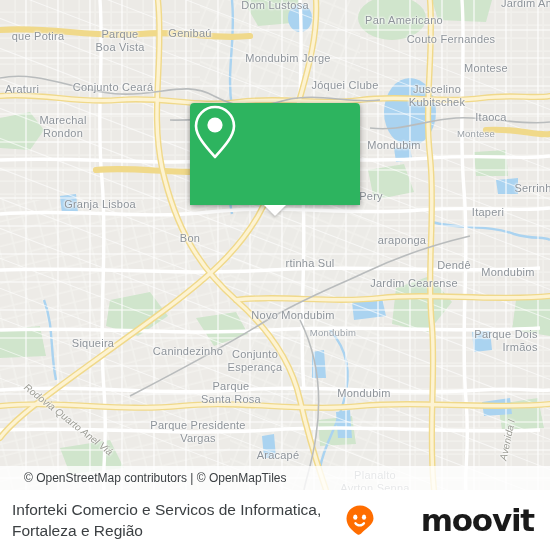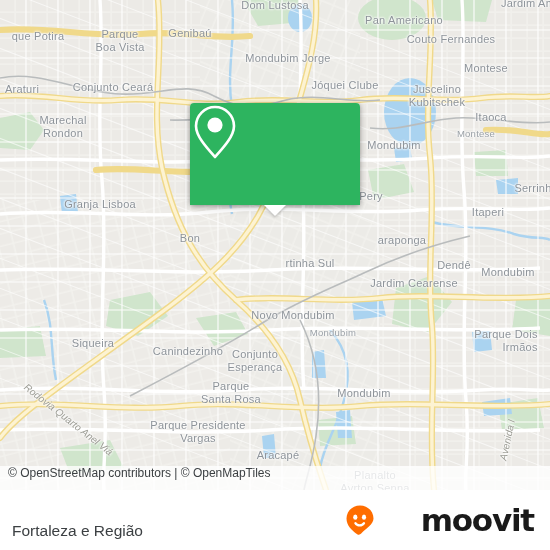--- a/index.html
+++ b/index.html
@@ -97,23 +97,23 @@
 
   
   #attribution {
     position: absolute;
     left: 0;
     top: 466px;
     width: 550px;
     height: 24px;
     background: rgba(255,255,255,.78);
     display: flex;
-    align-items: flex-start;
+    align-items: center;
     box-sizing: border-box;
-    padding-left: 8px;
+    padding-left: 24px;
   }
   #attribution .attr-text {
     font-size: 12px;
     color: #3c4043;
     font-family: "Liberation Sans", sans-serif;
     white-space: pre;
   }
 
   
   #footer {
@@ -351,21 +351,21 @@
       <div id="callout-tail"></div>
     </div>
 
     <div id="attribution">
       <span class="attr-text">© OpenStreetMap contributors | © OpenMapTiles</span>
     </div>
   </div>
 
   <div id="footer">
     <div id="footer-title">
-      <br>
+      <span>Inforteki Comercio e Servicos de Informatica,</span><br>
       <span>Fortaleza e Região</span>
     </div>
     <div id="brand">
       <svg width="30" height="32" viewBox="0 0 30 32">
         <path d="M15 1.5 C7.2 1.5 1.5 7.3 1.5 14.6 C1.5 21.2 6.6 26.6 12.2 30.2
                  C13.6 31.1 15.2 30.7 16.2 29.6 C21.1 24.3 28.5 20.4 28.5 14.6
                  C28.5 7.3 22.8 1.5 15 1.5 Z" fill="#ff6d00"></path>
         <ellipse cx="10.3" cy="13.2" rx="2.1" ry="2.6" fill="#ffffff"></ellipse>
         <ellipse cx="19.0" cy="13.2" rx="2.1" ry="2.6" fill="#ffffff"></ellipse>
         <path d="M10.4 19.2 C12.2 22.2 17.2 22.2 19.0 19.2" fill="none" stroke="#ffffff" stroke-width="2.3" stroke-linecap="round"></path>

